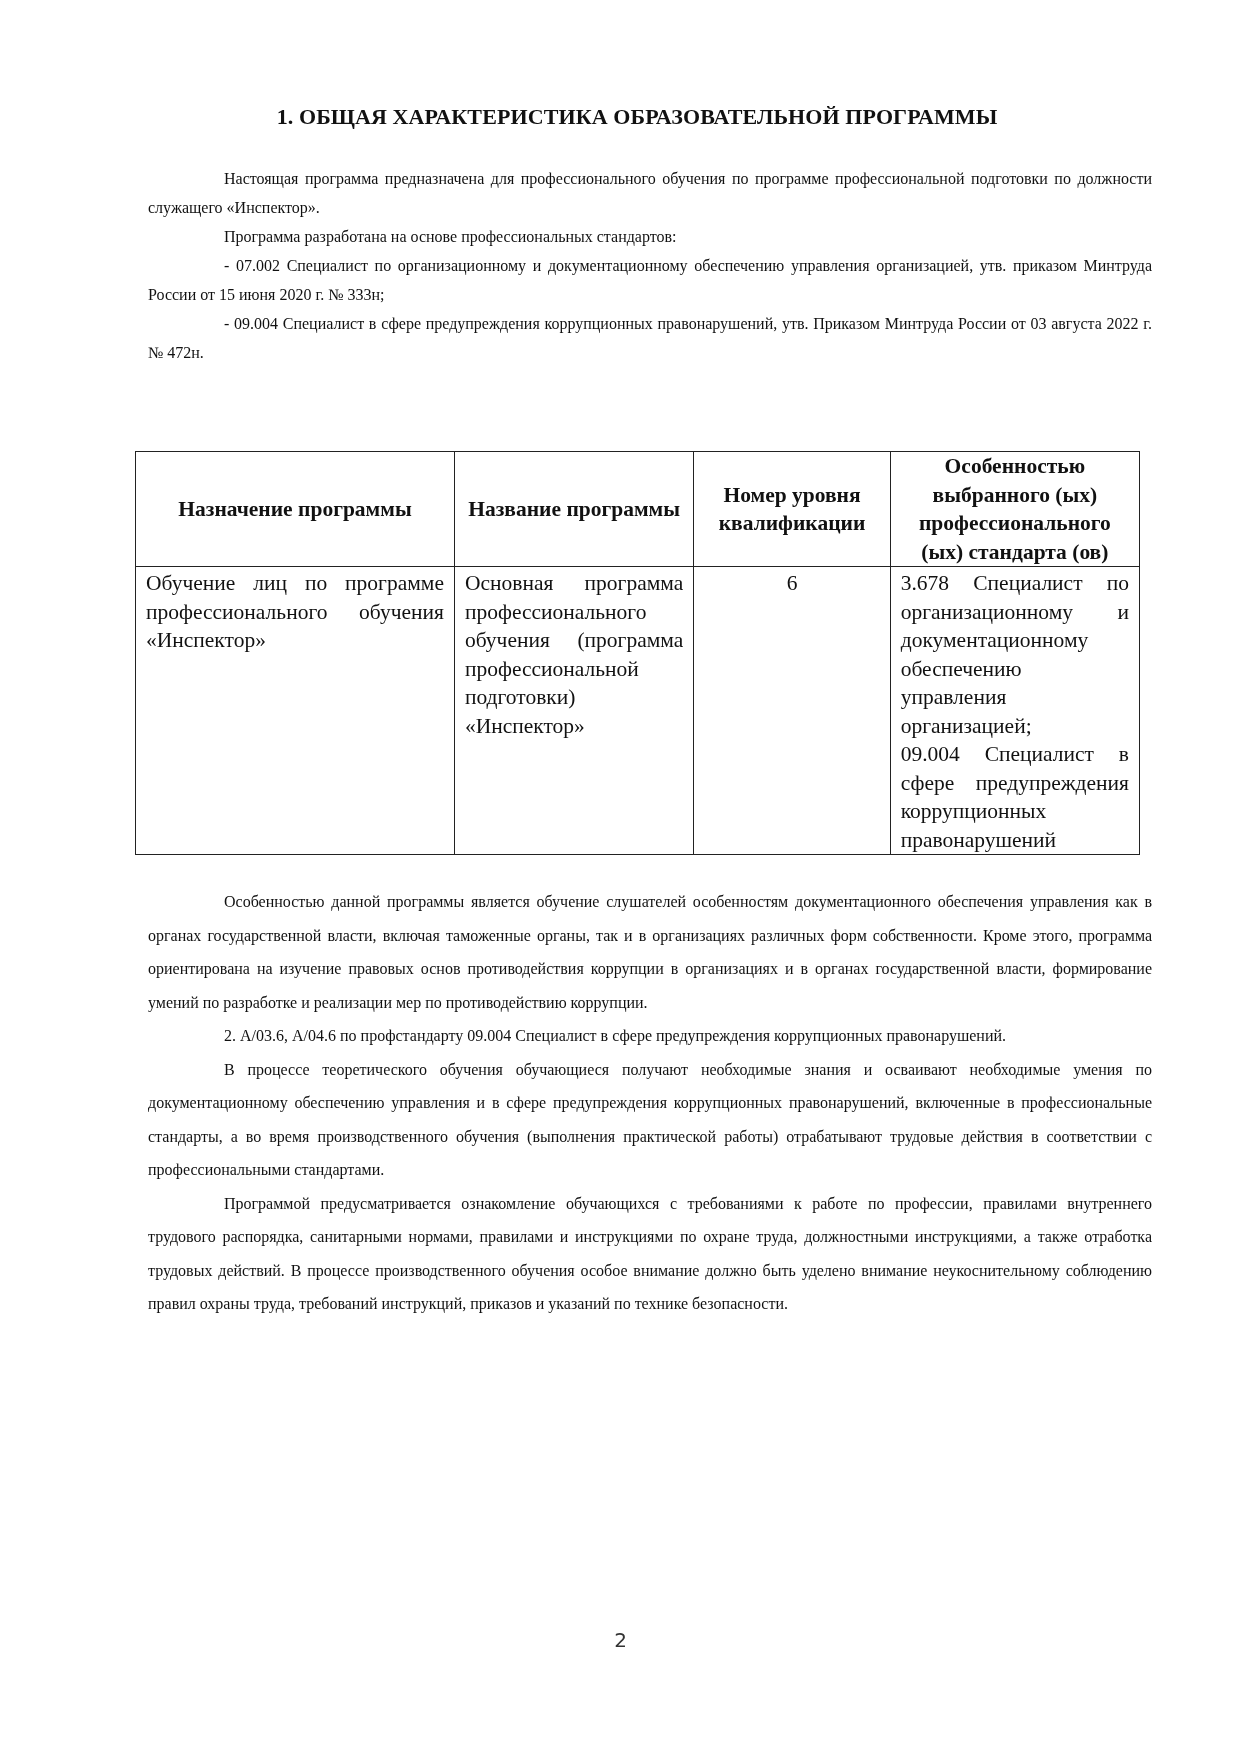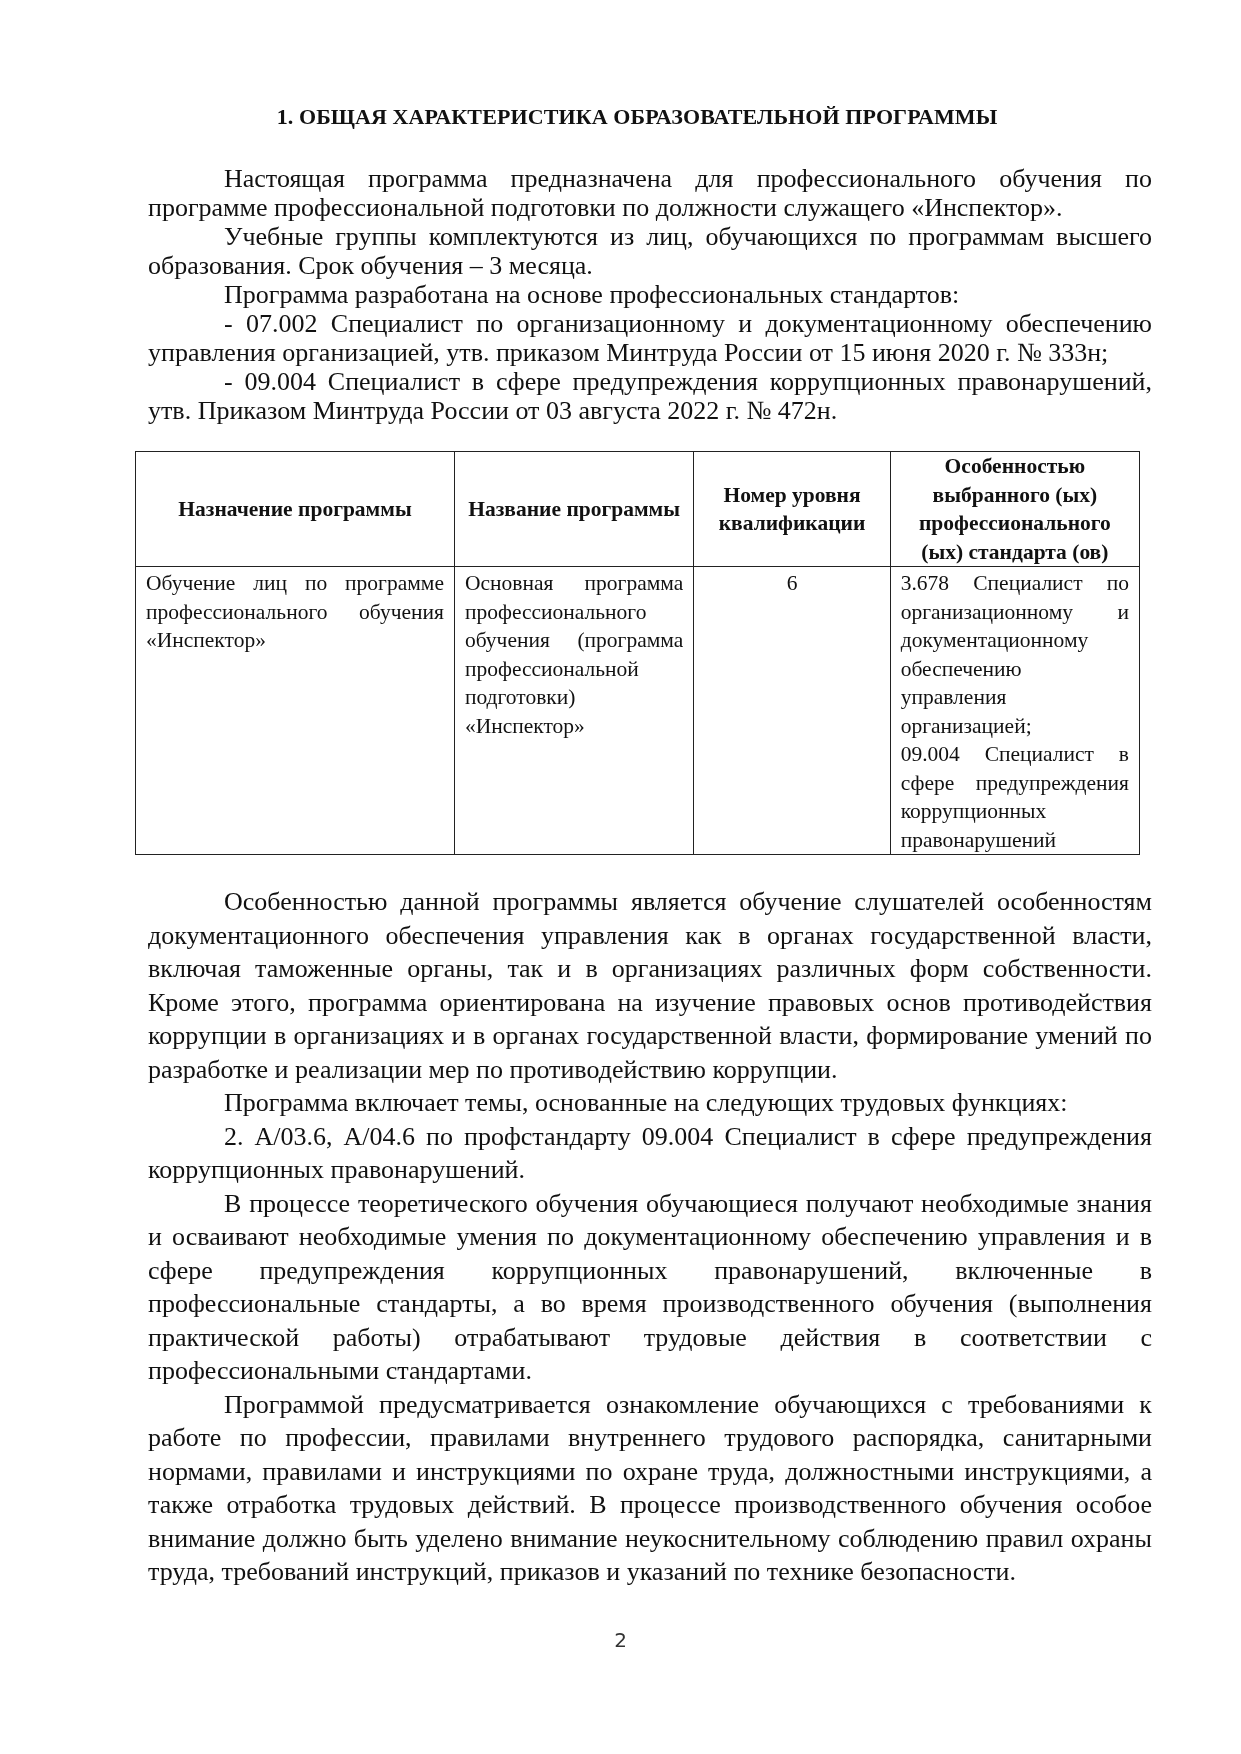--- a/index.html
+++ b/index.html
@@ -1,21 +1,21 @@
 <!DOCTYPE html>
 <html><head>
 <meta charset="utf-8">
 <style>
   html, body { margin: 0; padding: 0; background: #ffffff; }
   body { width: 1241px; height: 1754px; position: relative; overflow: hidden;
          font-family: "Liberation Serif", "DejaVu Serif", serif; color: #111; }
   .page { position: absolute; left: 0; top: 0; width: 1241px; height: 1754px; }
   .title { position: absolute; left: 135px; width: 1004px; top: 104px; text-align: center;
            font-weight: bold; font-size: 22px; letter-spacing: 0.1px; }
-  .block { position: absolute; left: 148px; width: 1004px; font-size: 26px; line-height: 29px;
+  .block { position: absolute; left: 148px; width: 1004px; font-size: 16px; line-height: 29px;
            text-align: justify; }
   .block p { margin: 0; text-indent: 76px; }
   .block p.last-left { text-align-last: left; }
   #intro { top: 164px; }
   table.main { position: absolute; left: 135px; top: 451px; width: 1005px; border-collapse: collapse;
                font-size: 21.5px; line-height: 28.5px; }
   table.main th, table.main td { border: 1.5px solid #222; vertical-align: top; padding: 0 10px; }
   table.main th { font-weight: bold; text-align: center; vertical-align: middle; height: 114px; padding: 0 6px; }
   table.main td { text-align: justify; height: 285px; padding-top: 2px; }
   table.main td.num { text-align: center; }
@@ -26,21 +26,20 @@
 </style>
 </head>
 <body>
 
 <div class="page">
 
   <div class="title">1. ОБЩАЯ ХАРАКТЕРИСТИКА ОБРАЗОВАТЕЛЬНОЙ ПРОГРАММЫ</div>
 
   <div class="block" id="intro">
     <p class="last-left">Настоящая программа предназначена для профессионального обучения по программе профессиональной подготовки по должности служащего «Инспектор».</p>
-    <p class="last-left">Учебные группы комплектуются из лиц, обучающихся по программам высшего образования. Срок обучения – 3 месяца.</p>
     <p class="last-left">Программа разработана на основе профессиональных стандартов:</p>
     <p class="last-left">- 07.002 Специалист по организационному и документационному обеспечению управления организацией, утв. приказом Минтруда России от 15 июня 2020 г. № 333н;</p>
     <p class="last-left">- 09.004 Специалист в сфере предупреждения коррупционных правонарушений, утв. Приказом Минтруда России от 03 августа 2022 г. № 472н.</p>
   </div>
 
   <table class="main">
     <thead>
       <tr>
         <th class="c1">Назначение программы</th>
         <th class="c2">Название программы</th>
@@ -56,20 +55,19 @@
         <td class="c4">
           <div>3.678 Специалист по организационному и документационному обеспечению управления организацией;</div>
           <div>09.004 Специалист в сфере предупреждения коррупционных правонарушений</div>
         </td>
       </tr>
     </tbody>
   </table>
 
   <div class="block" id="body2">
     <p class="last-left">Особенностью данной программы является обучение слушателей особенностям документационного обеспечения управления как в органах государственной власти, включая таможенные органы, так и в организациях различных форм собственности. Кроме этого, программа ориентирована на изучение правовых основ противодействия коррупции в организациях и в органах государственной власти, формирование умений по разработке и реализации мер по противодействию коррупции.</p>
-    <p class="last-left">Программа включает темы, основанные на следующих трудовых функциях:</p>
     <p class="last-left">2. А/03.6, А/04.6 по профстандарту  09.004 Специалист в сфере предупреждения коррупционных правонарушений.</p>
     <p class="last-left">В процессе теоретического обучения обучающиеся получают необходимые знания и осваивают необходимые умения по документационному обеспечению управления и в сфере предупреждения коррупционных правонарушений, включенные в профессиональные стандарты, а во время производственного обучения (выполнения практической работы) отрабатывают трудовые действия в соответствии с профессиональными стандартами.</p>
     <p class="last-left">Программой предусматривается ознакомление обучающихся с требованиями к работе по профессии, правилами внутреннего трудового распорядка, санитарными нормами, правилами и инструкциями по охране труда, должностными инструкциями, а также отработка трудовых действий. В процессе производственного обучения особое внимание должно быть уделено внимание неукоснительному соблюдению правил охраны труда, требований инструкций, приказов и указаний по технике безопасности.</p>
   </div>
 
   <div class="pagenum">2</div>
 </div>
 
 </body></html>

